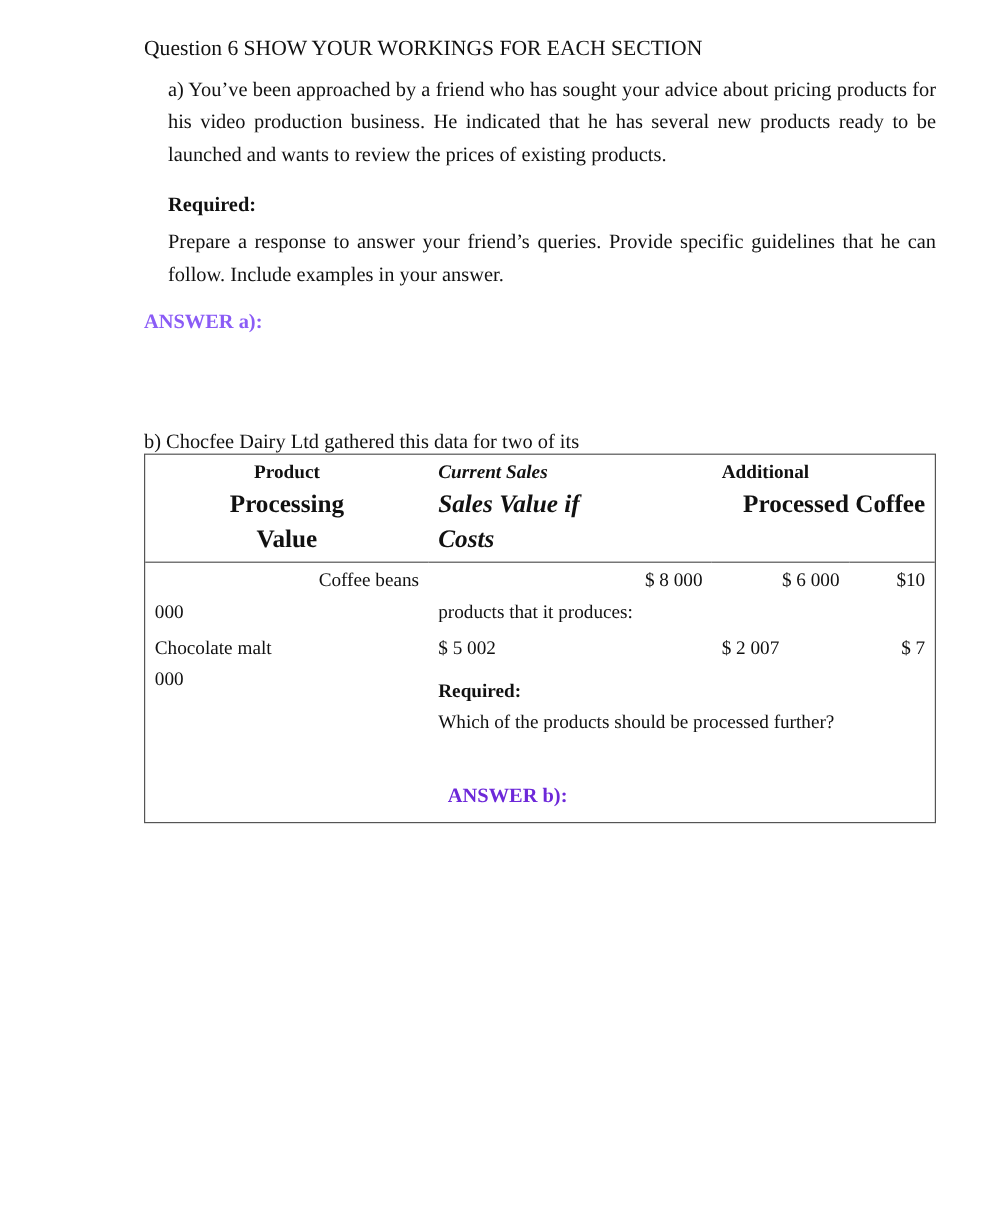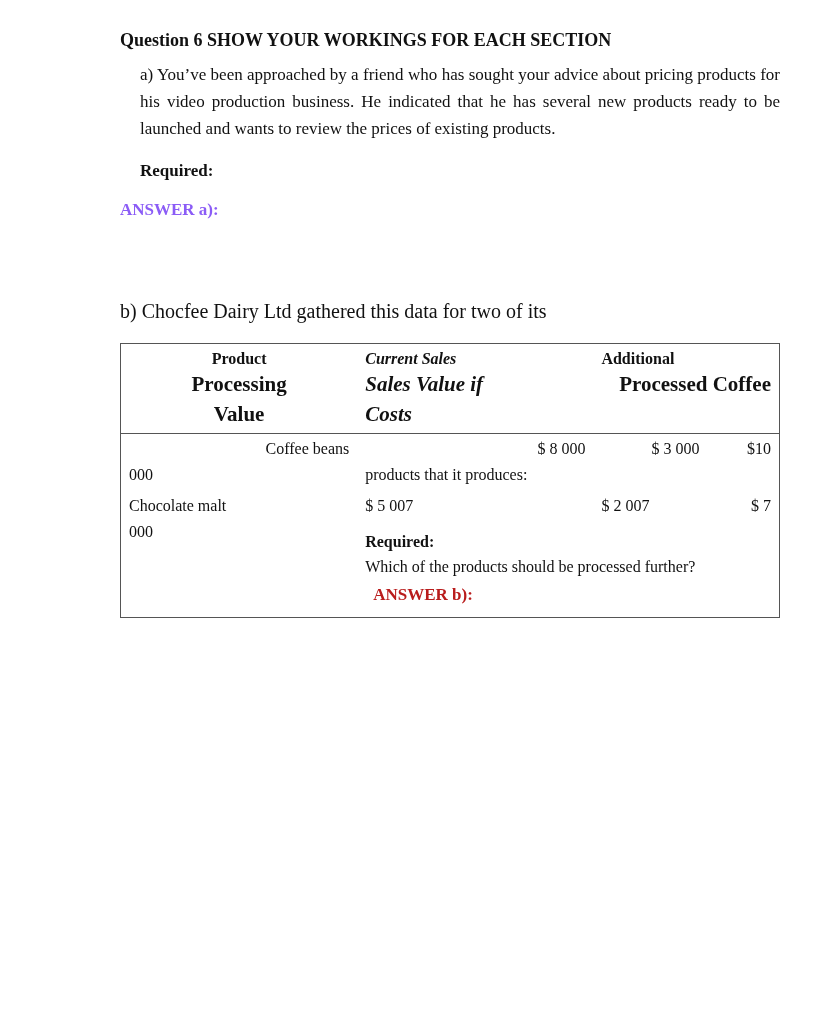--- a/index.html
+++ b/index.html
@@ -12,21 +12,21 @@
       background: #fff;
       font-family: 'Times New Roman', Times, serif;
       font-size: 17px;
       color: #111;
       width: 840px;
       min-height: 1024px;
       padding: 30px 60px 30px 120px;
     }
 
     .question-title {
-      font-weight: bold;
+      font-weight: normal;
       font-size: 18px;
       margin-bottom: 10px;
     }
 
     .part-a {
       margin-left: 20px;
       text-align: justify;
       line-height: 1.6;
     }
 
@@ -44,22 +44,22 @@
     .answer-label {
       color: #8b5cf6;
       font-weight: bold;
       font-size: 17px;
       margin-top: 16px;
       margin-bottom: 80px;
     }
 
     .part-b-intro {
       text-align: left;
-      margin-bottom: 20px;
-      font-size: 20px;
+      margin-bottom: 0;
+      font-size: 17px;
     }
 
     .table-wrapper {
       border: 1.5px solid #555;
       width: 100%;
       margin-bottom: 0;
     }
 
     table {
       width: 100%;
@@ -111,42 +111,44 @@
       padding: 6px 8px 2px 8px;
       font-weight: bold;
     }
 
     .required-b-text {
       padding: 0 8px 4px 24px;
       line-height: 1.5;
     }
 
     .answer-b {
-      color: #b91c1c;
+      color: #6d28d9;
       font-weight: bold;
       font-size: 17px;
       padding: 0 8px 6px 8px;
+      margin-top: 32px;
     }
 
     .part-b-section {
       margin-top: 0;
     }
   </style>
 </head>
 <body>
 
 <div class="question-title">Question 6 SHOW YOUR WORKINGS FOR EACH SECTION</div>
 
 <div class="part-a">
   <p>
     <span>a)</span>
     <span> </span><span>You’ve been approached by a friend who has sought your advice about pricing products for his video production business. He indicated that he has several new products ready to be launched and wants to review the prices of existing products.</span>
   </p>
 
   <p class="required-label">Required:</p>
+  <p class="required-text">Prepare a response to answer your friend’s queries. Provide specific guidelines that he can follow. Include examples in your answer.</p>
 </div>
 
 <div class="answer-label">ANSWER a):</div>
 
 <div class="part-b-section">
   <p class="part-b-intro">b) Chocfee Dairy Ltd gathered this data for two of its</p>
 
   <div class="table-wrapper">
     <table>
       <thead>
@@ -165,32 +167,32 @@
             <div>Additional</div>
             <div style="text-align:right;" class="sub-header">Processed Coffee</div>
           </th>
         </tr>
       </thead>
       <tbody>
 
         <tr class="coffee-row">
           <td>Coffee beans</td>
           <td>$ 8 000</td>
-          <td>$ 3 000</td>
+          <td>$ 6 000</td>
           <td style="text-align:right;margin-top:40px;">$10</td>
         </tr>
 
         <tr>
           <td style="padding-top:0; padding-bottom:4px;">000</td>
           <td colspan="3" style="padding-top:0; padding-bottom:4px;">products that it produces:</td>
         </tr>
 
         <tr class="choc-row">
           <td>Chocolate malt</td>
-          <td>$ 5 007</td>
+          <td>$ 5 002</td>
           <td>$ 2 007</td>
           <td style="text-align:right;">$ 7</td>
         </tr>
 
         <tr>
           <td style="padding-top:0;">000</td>
           <td colspan="3">
             <div class="required-b" style="padding-left:0; font-weight:bold;">Required:</div>
             <div class="required-b-text" style="padding-left:0;">Which of the products should be processed further?</div>
             <div class="answer-b">ANSWER b):</div>

